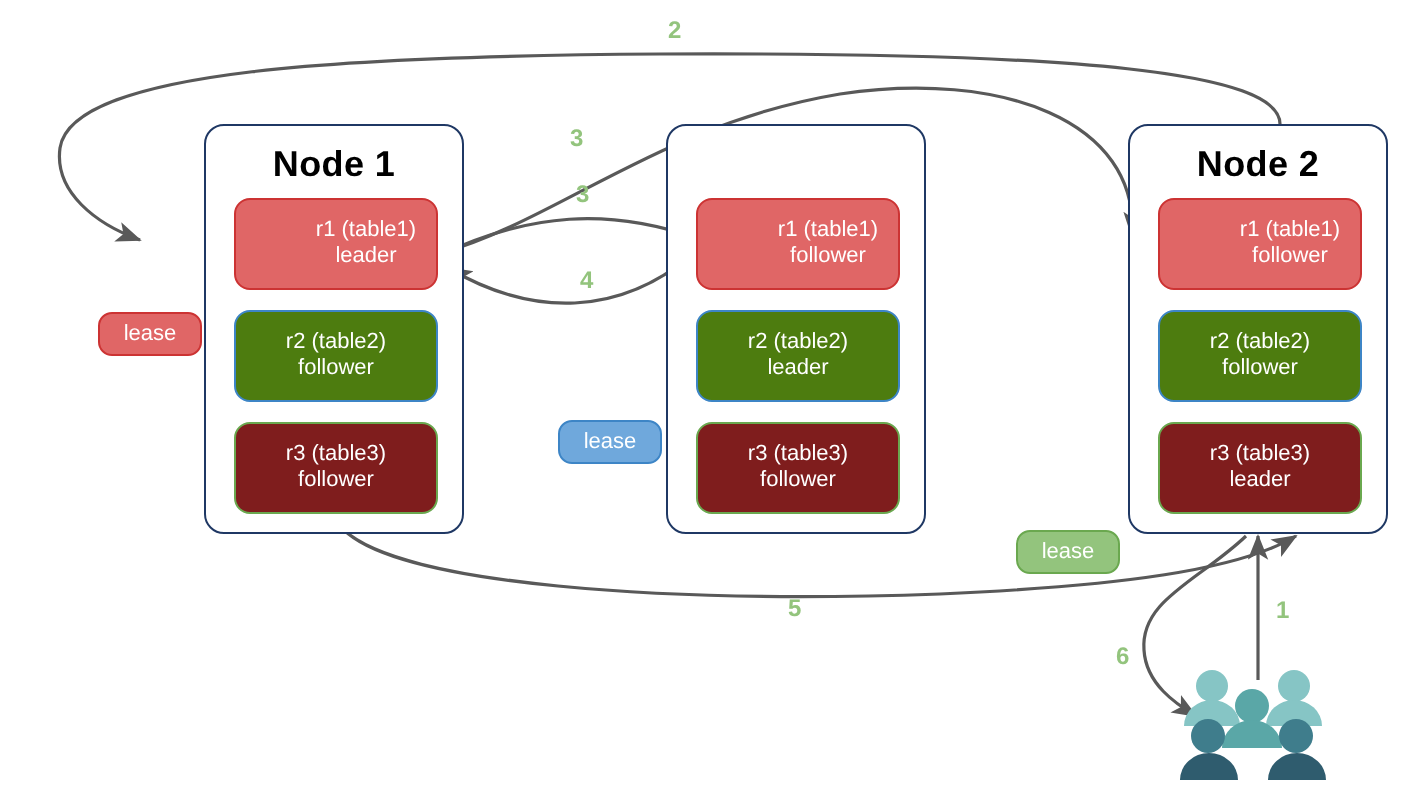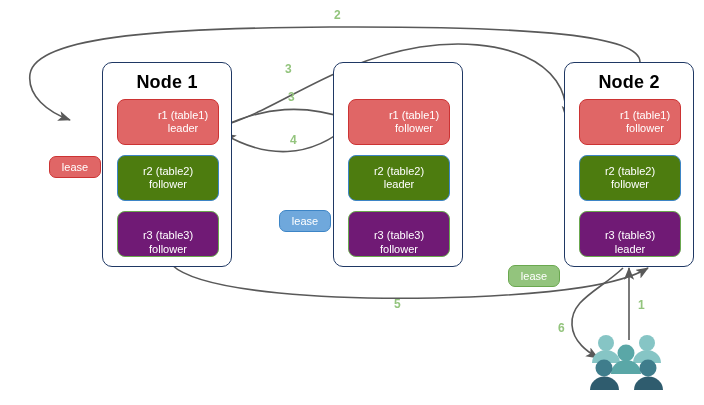--- a/index.html
+++ b/index.html
@@ -35,21 +35,21 @@
     border-radius:8px;
     box-sizing:border-box;
     display:flex;flex-direction:column;
     align-items:center;justify-content:center;
     color:#ffffff;font-size:11px;line-height:13.5px;
     text-align:center;
   }
   .replica .ln{display:block;}
   .r-red{background:#e06666;border:1.4px solid #cc3333;padding-left:30px;}
   .r-blue{background:#4d7c0f;border:1.4px solid #3d85c6;}
-  .r-green{background:#701a75;border:1.4px solid #6aa84f;justify-content:flex-end;}
+  .r-green{background:#7f1d1d;border:1.4px solid #6aa84f;}
   .rep0{top:36px;}
   .rep1{top:92px;}
   .rep2{top:148px;}
 
   
   .lease{
     position:absolute;
     border-radius:7px;
     box-sizing:border-box;
     display:flex;align-items:center;justify-content:center;

